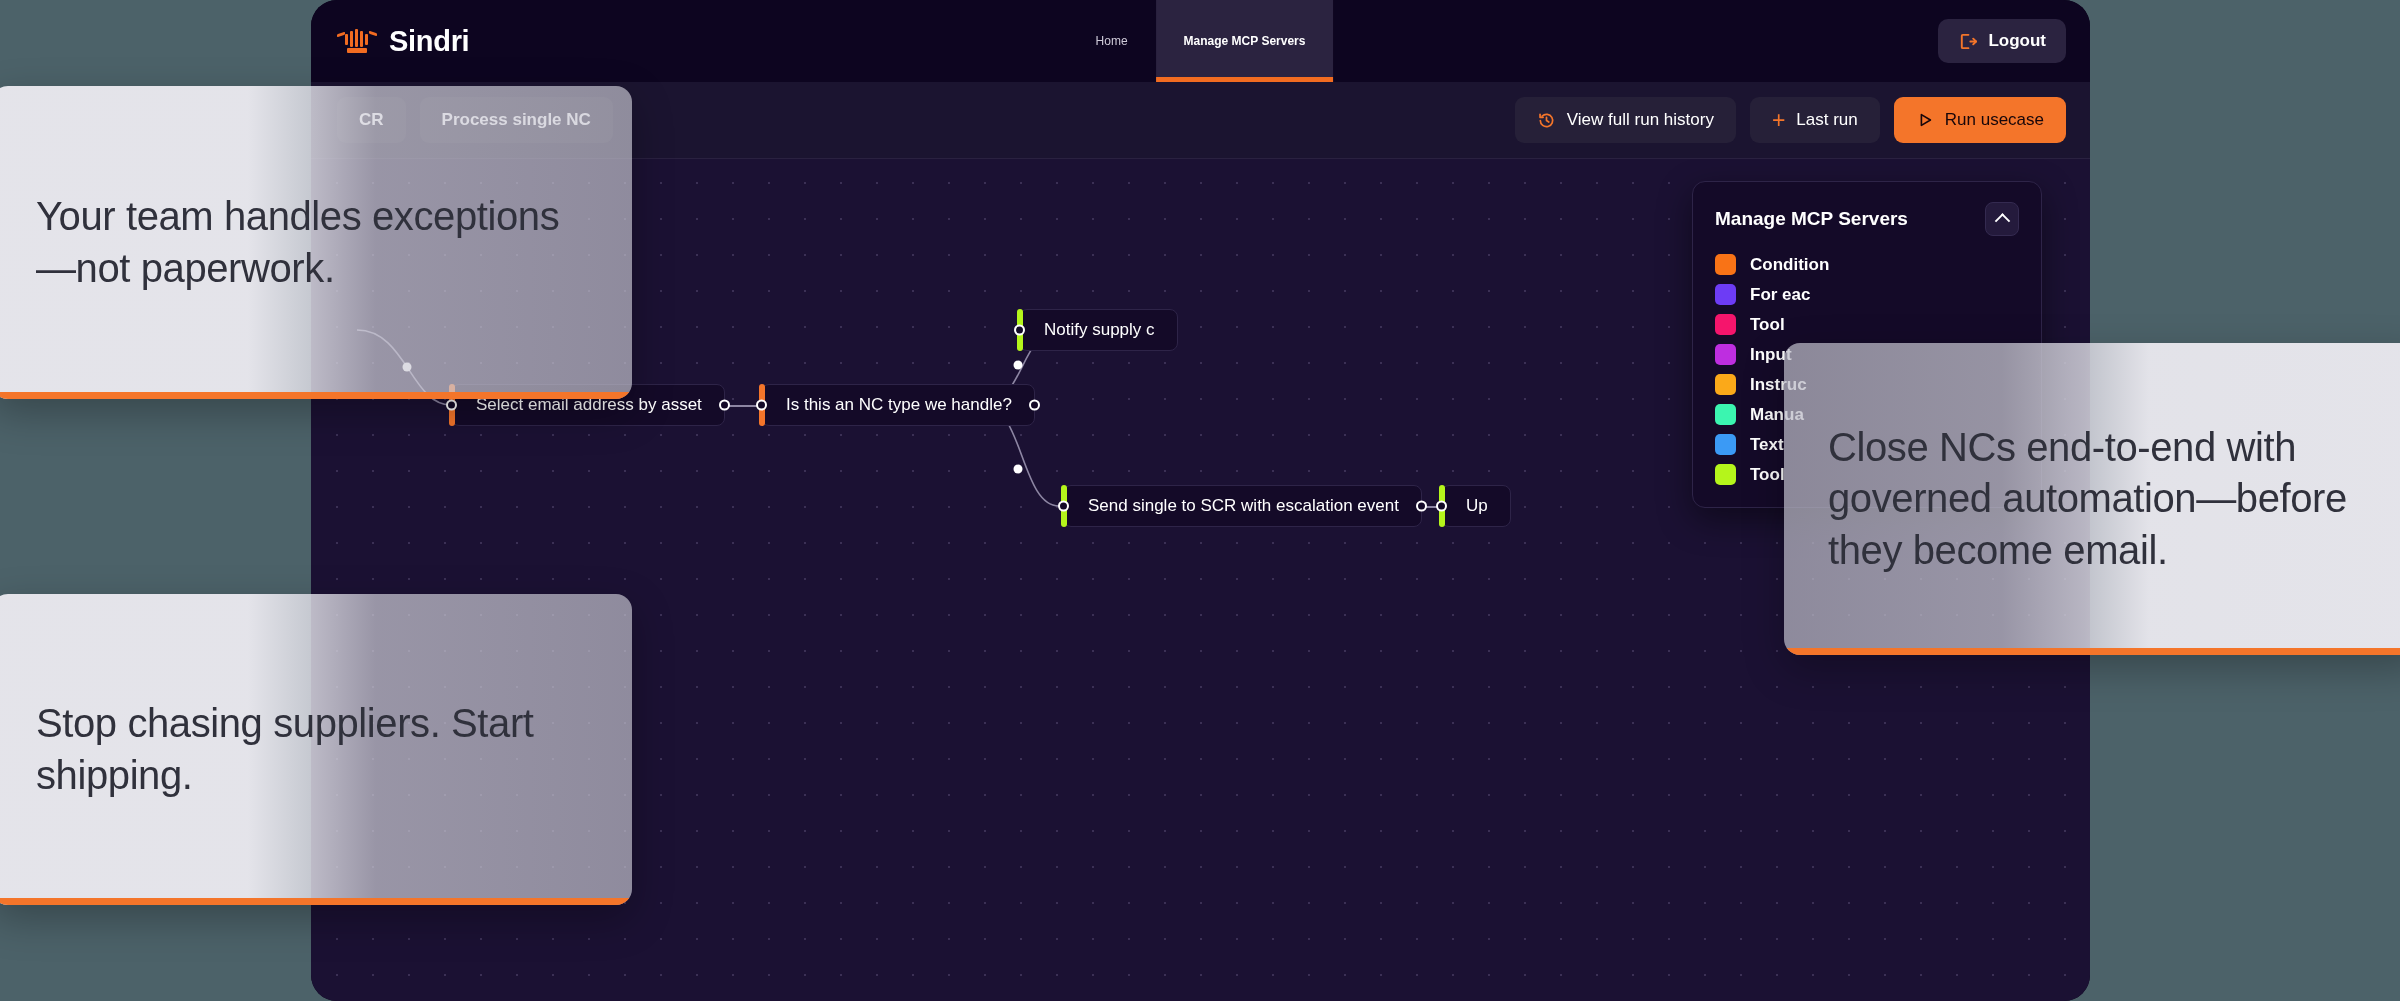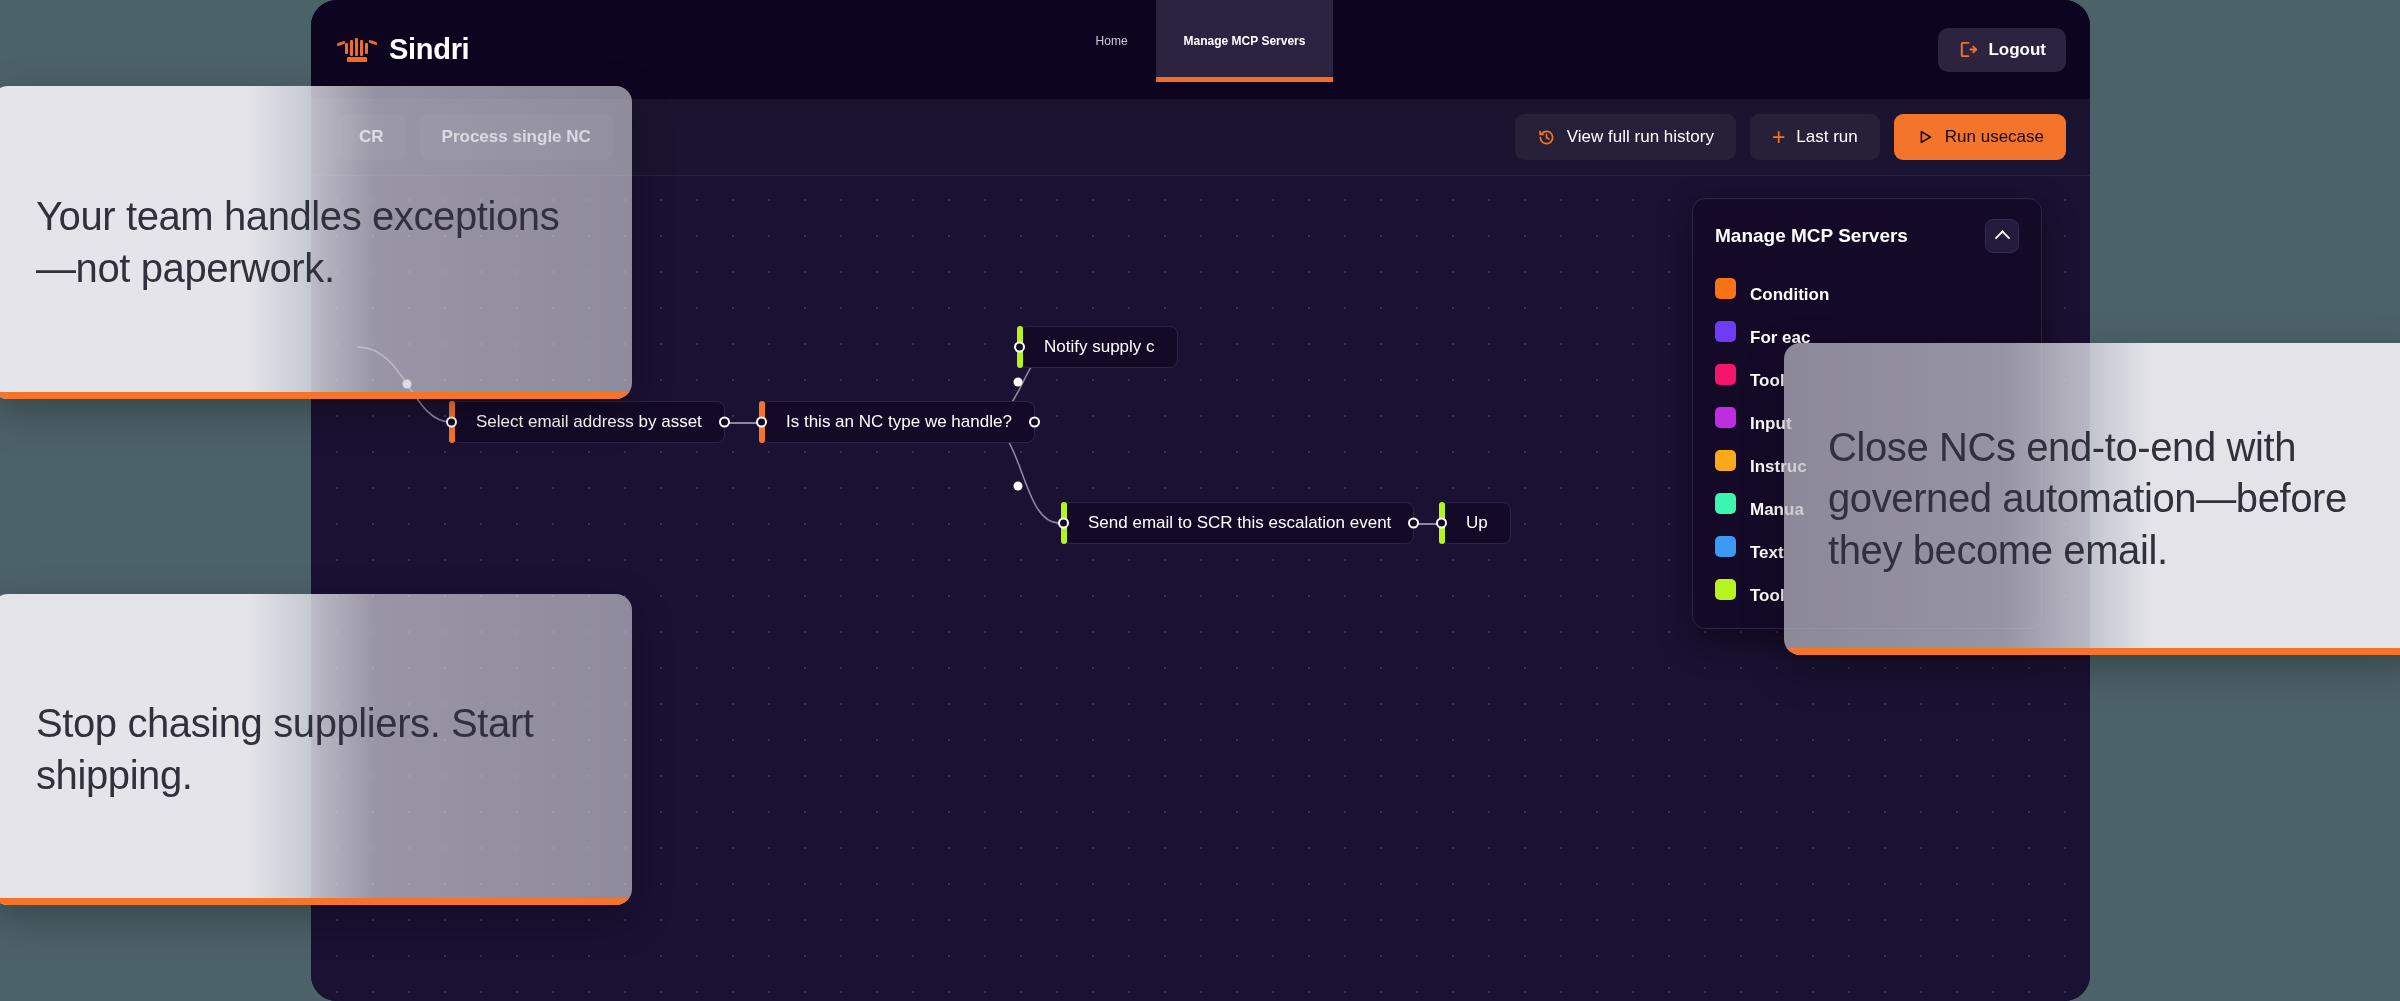--- a/index.html
+++ b/index.html
@@ -25,21 +25,21 @@
     width: 1779px;
     height: 1001px;
     background: #0b0418;
     border-radius: 26px 26px 26px 26px;
     overflow: hidden;
   }
 
   
   .topbar {
     position: relative;
-    height: 99px;
+    height: 82px;
     background: #0d0520;
     display: flex;
     align-items: center;
     padding: 0 24px 0 26px;
   }
 
   .brand {
     display: flex;
     align-items: center;
     gap: 12px;
@@ -282,21 +282,20 @@
   .sw {
     width: 21px; height: 21px;
     border-radius: 5px;
     flex: none;
   }
   .legend-label {
     color: #ffffff;
     font-size: 17px;
     font-weight: 700;
     white-space: nowrap;
-    margin-top: 14px;
   }
 
   
   .card {
     position: absolute;
     border-radius: 16px;
     padding: 40px 44px;
     display: flex;
     align-items: center;
     box-shadow: 0 14px 40px rgba(0,0,0,.28);
@@ -453,21 +452,21 @@
       <span class="handle out"></span>
     </div>
 
     <div class="node" style="left:708px; top:150px; --accent:#b5f51b;">
       <span class="handle in"></span>
       <span>Notify supply c</span>
     </div>
 
     <div class="node" style="left:752px; top:326px; --accent:#b5f51b;">
       <span class="handle in"></span>
-      <span>Send email to SCR this escalation event</span>
+      <span>Send single to SCR with escalation event</span>
       <span class="handle out"></span>
     </div>
 
     <div class="node" style="left:1130px; top:326px; --accent:#b5f51b;">
       <span class="handle in"></span>
       <span>Up</span>
     </div>
 
     <div class="legend">
       <div class="legend-head">

